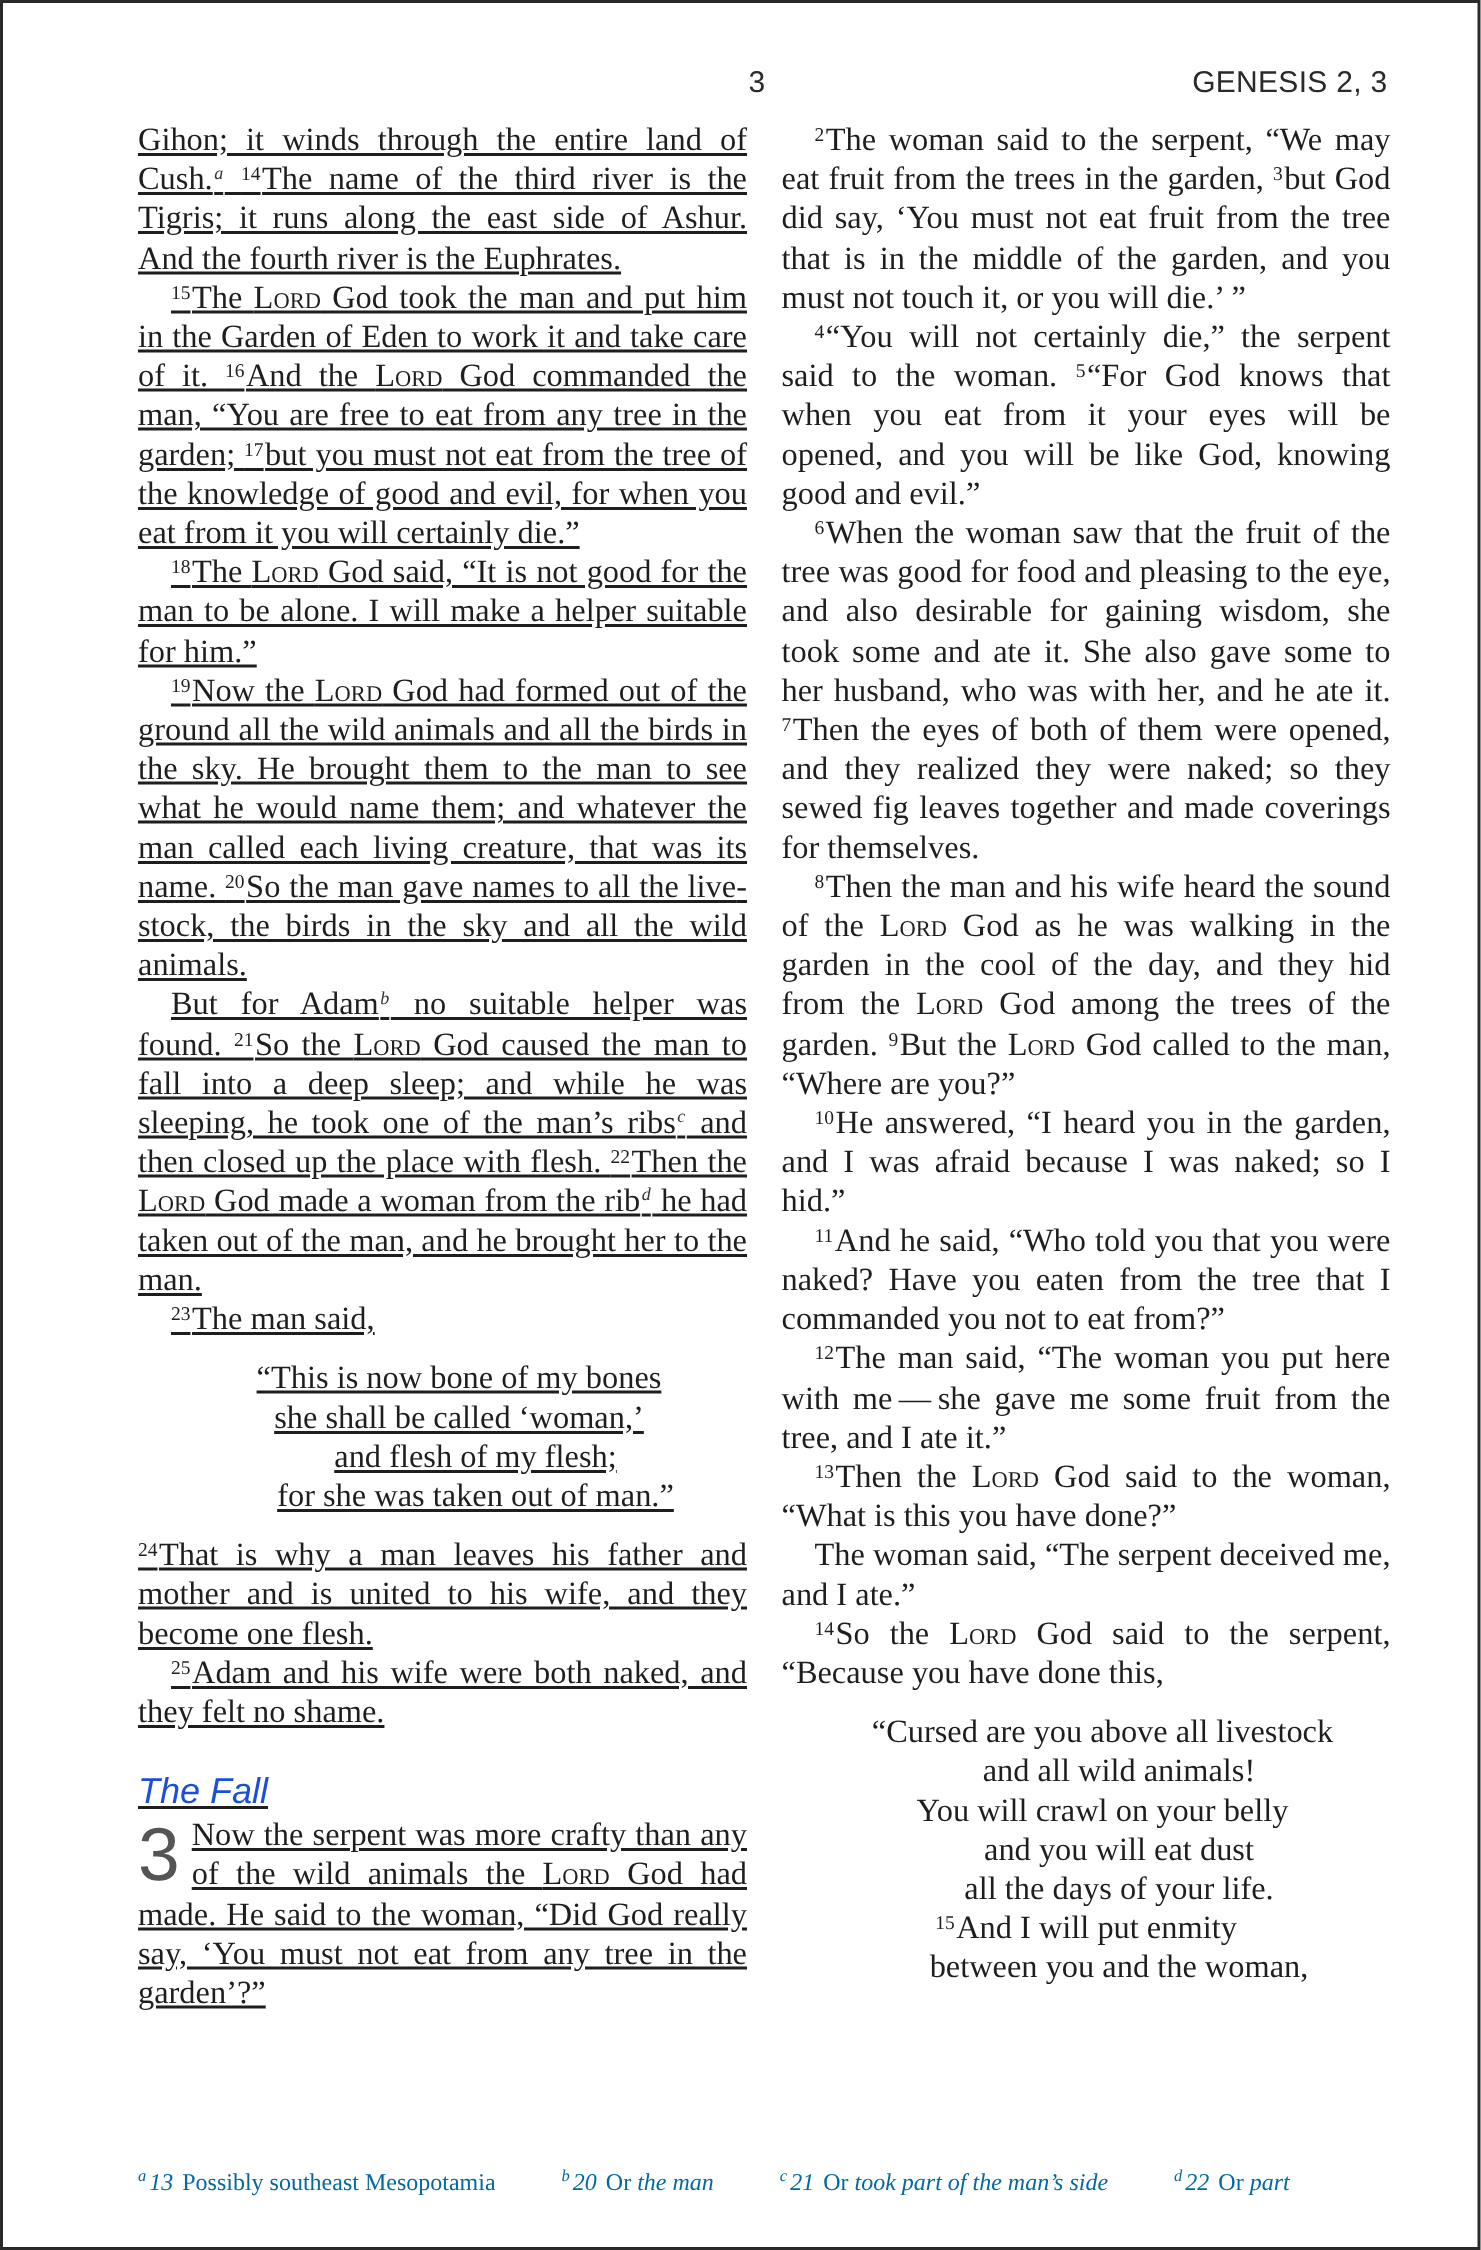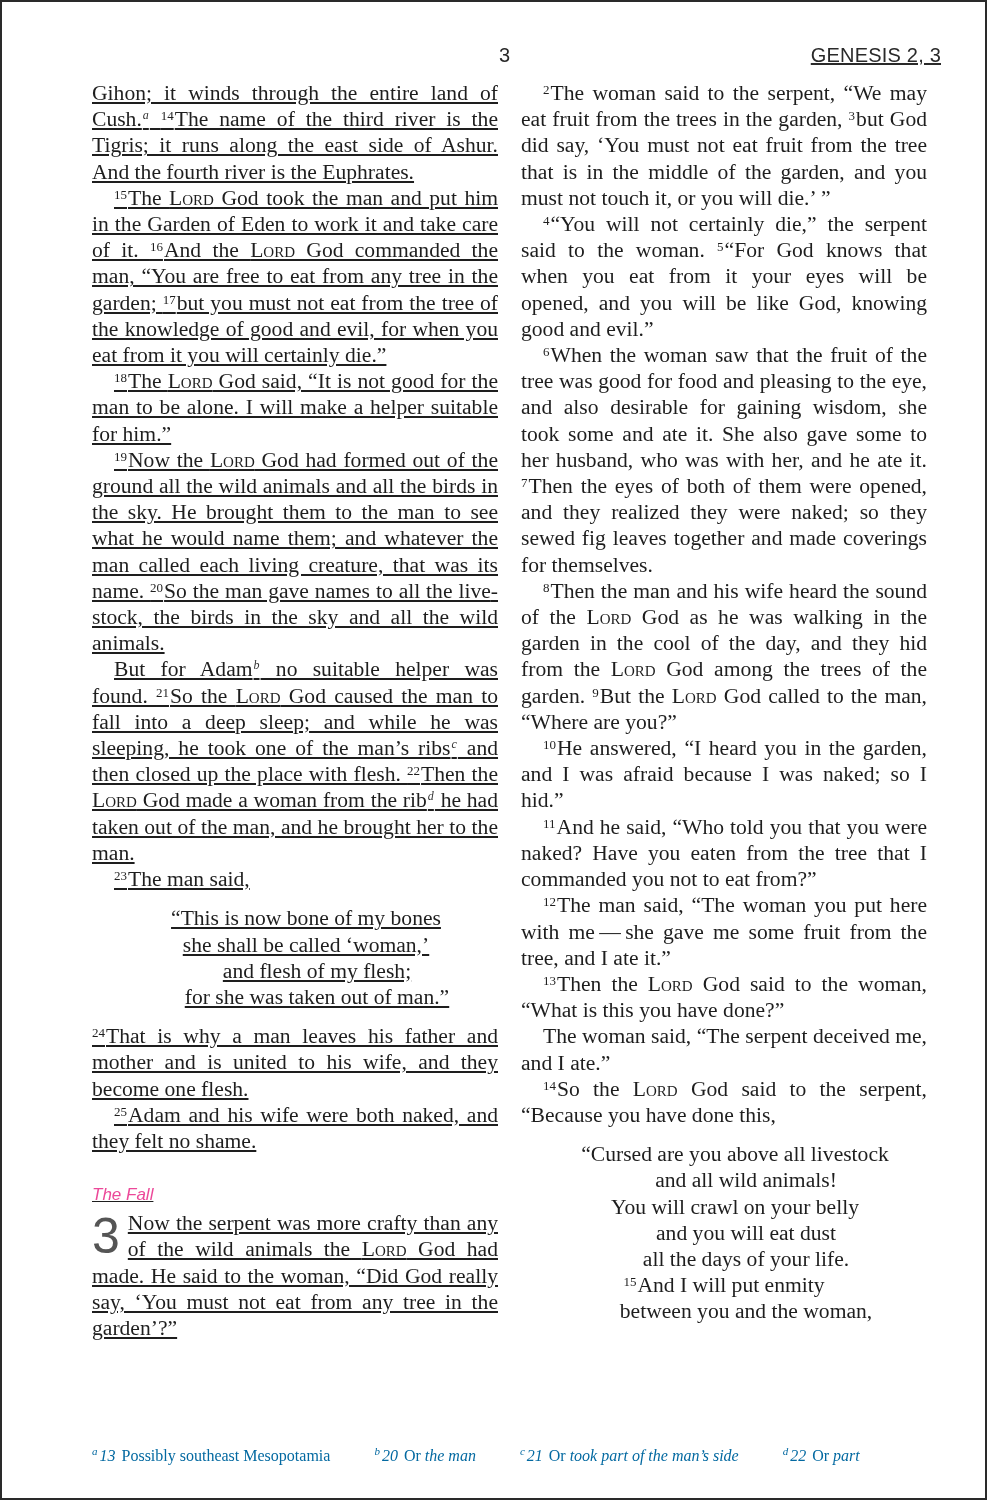--- a/index.html
+++ b/index.html
@@ -12,21 +12,21 @@
     background: #ffffff;
     color: #1e1e1e;
     font-family: "Liberation Serif", "DejaVu Serif", serif;
   }
   .running-head {
     position: absolute; top: 42px; left: 0; right: 0; height: 30px;
     font-family: "Liberation Sans", "DejaVu Sans", sans-serif;
     font-size: 20px; color: #2a2a2a; letter-spacing: 0.2px;
   }
   .page-number { position: absolute; left: 497px; top: 0; }
-  .book-ref { position: absolute; right: 44px; top: 0; text-decoration: underline; }
+  .book-ref { position: absolute; right: 60px; top: 0; }
 
   .column {
     position: absolute; top: 78px; width: 406px;
     font-size: 21.6px; line-height: 26.2px;
     text-align: justify; hyphens: manual;
   }
   .col-left { left: 90px; text-decoration: underline; }
   .col-right { left: 519px; }
 
   .para { margin: 0; text-indent: 0; }
@@ -36,21 +36,21 @@
   .sc { font-variant: small-caps; }
 
   .poetry { margin: 13px 0 13px 0; text-align: center; }
   .poetry .pl { display: block; white-space: nowrap; }
   .poetry .l1 { padding-left: 22px; }
   .poetry .l2 { padding-left: 44px; }
   .poetry .l0 { padding-left: 0; }
 
   .section-heading {
     font-family: "Liberation Sans", "DejaVu Sans", sans-serif;
-    font-style: italic; font-size: 17px; color: #ec4899;
+    font-style: italic; font-size: 24px; color: #1d4ed8;
     margin: 28px 0 2px 0; line-height: 26px; text-align: left;
   }
   .chapter-para { position: relative; }
   .drop-cap {
     float: left;
     font-family: "Liberation Sans", "DejaVu Sans", sans-serif;
     font-size: 50px; line-height: 44px; color: #555;
     margin: 4px 8px 0 0; font-weight: normal;
   }
 

